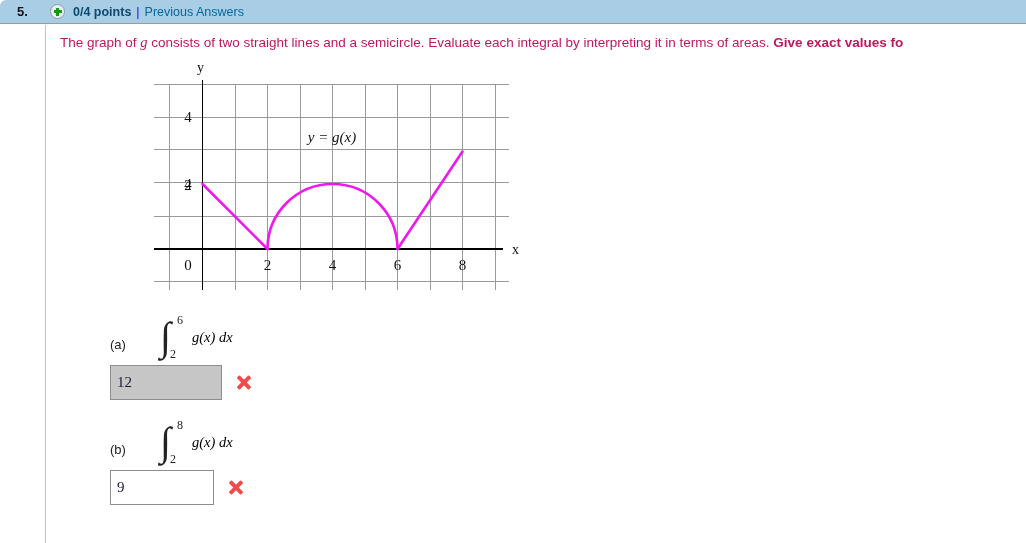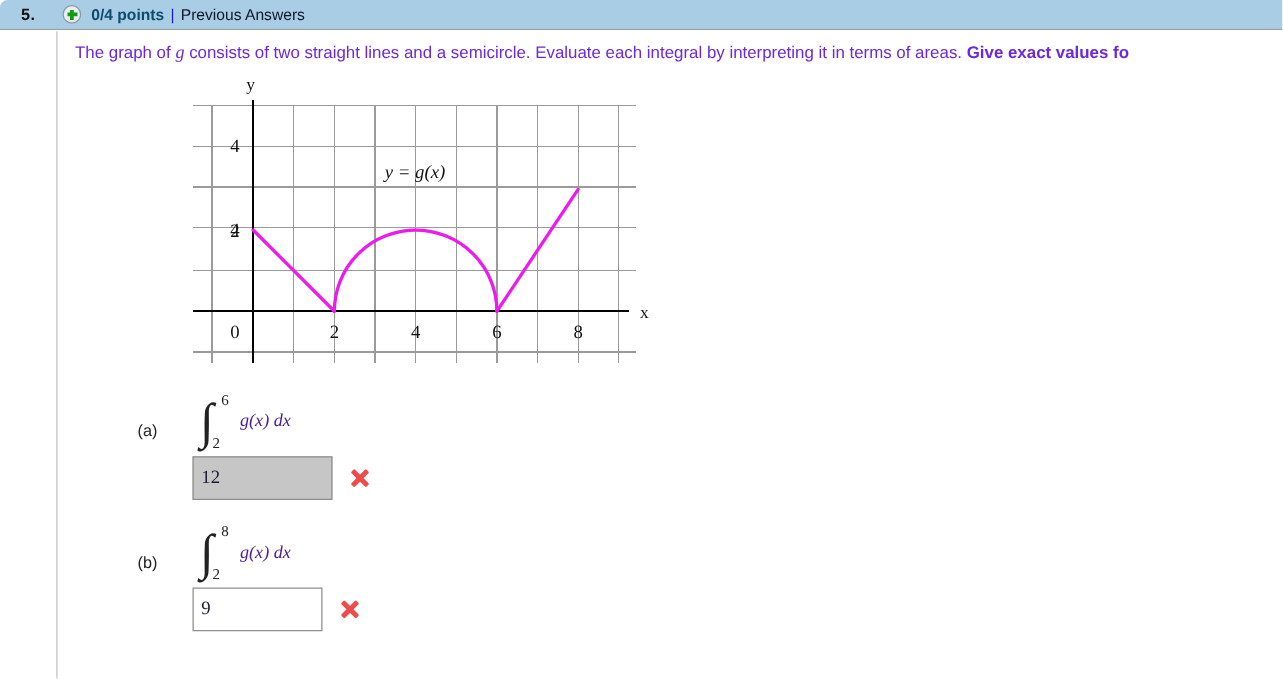--- a/index.html
+++ b/index.html
@@ -66,21 +66,21 @@
     color: #0c4a6e;
     font-weight: bold;
     font-size: 12.5px;
   }
   .sep-text {
     color: #1a1ad0;
     font-size: 12.5px;
     margin: 0 5px;
   }
   .prev-answers {
-    color: #0f172a;
+    color: #0369a1;
     font-size: 12.5px;
     text-decoration: none;
     cursor: pointer;
   }
 
   
   .left-rail {
     position: absolute;
     left: 45px;
     top: 25px;
@@ -96,21 +96,21 @@
     top: 25px;
     width: 980px;
     height: 518px;
   }
   .prompt {
     position: absolute;
     left: 14px;
     top: 8px;
     white-space: nowrap;
     font-size: 13.5px;
-    color: #6d28d9;
+    color: #be185d;
     line-height: 18px;
   }
   .prompt i { font-style: italic; font-family: "Liberation Serif", serif; font-size: 14.5px;}
   .prompt b { font-weight: bold; }
 
   
   .graph-wrap {
     position: absolute;
     left: 100px;
     top: 33px;
@@ -165,40 +165,39 @@
     font-family: "Liberation Serif", serif;
     color: #222;
   }
   .int-body {
     position: absolute;
     left: 38px;
     top: 14px;
     font-size: 14.5px;
     font-style: italic;
     font-family: "Liberation Serif", serif;
-    color: #4c1d95;
+    color: #000000;
     white-space: nowrap;
   }
 
   .answer-row {
     position: absolute;
     left: 0;
     top: 58px;
     display: flex;
     align-items: center;
   }
   .answer-box {
     box-sizing: border-box;
     height: 35px;
     font-size: 15px;
     font-family: "Liberation Serif", serif;
     color: #1a1a33;
     padding: 4px 6px;
     outline: none;
-    margin-left: 44px;
   }
   .answer-box.disabled {
     width: 112px;
     background: #c6c6c6;
     border: 1px solid #8d8d8d;
   }
   .answer-box.normal {
     width: 104px;
     background: #ffffff;
     border: 1px solid #8d8d8d;

